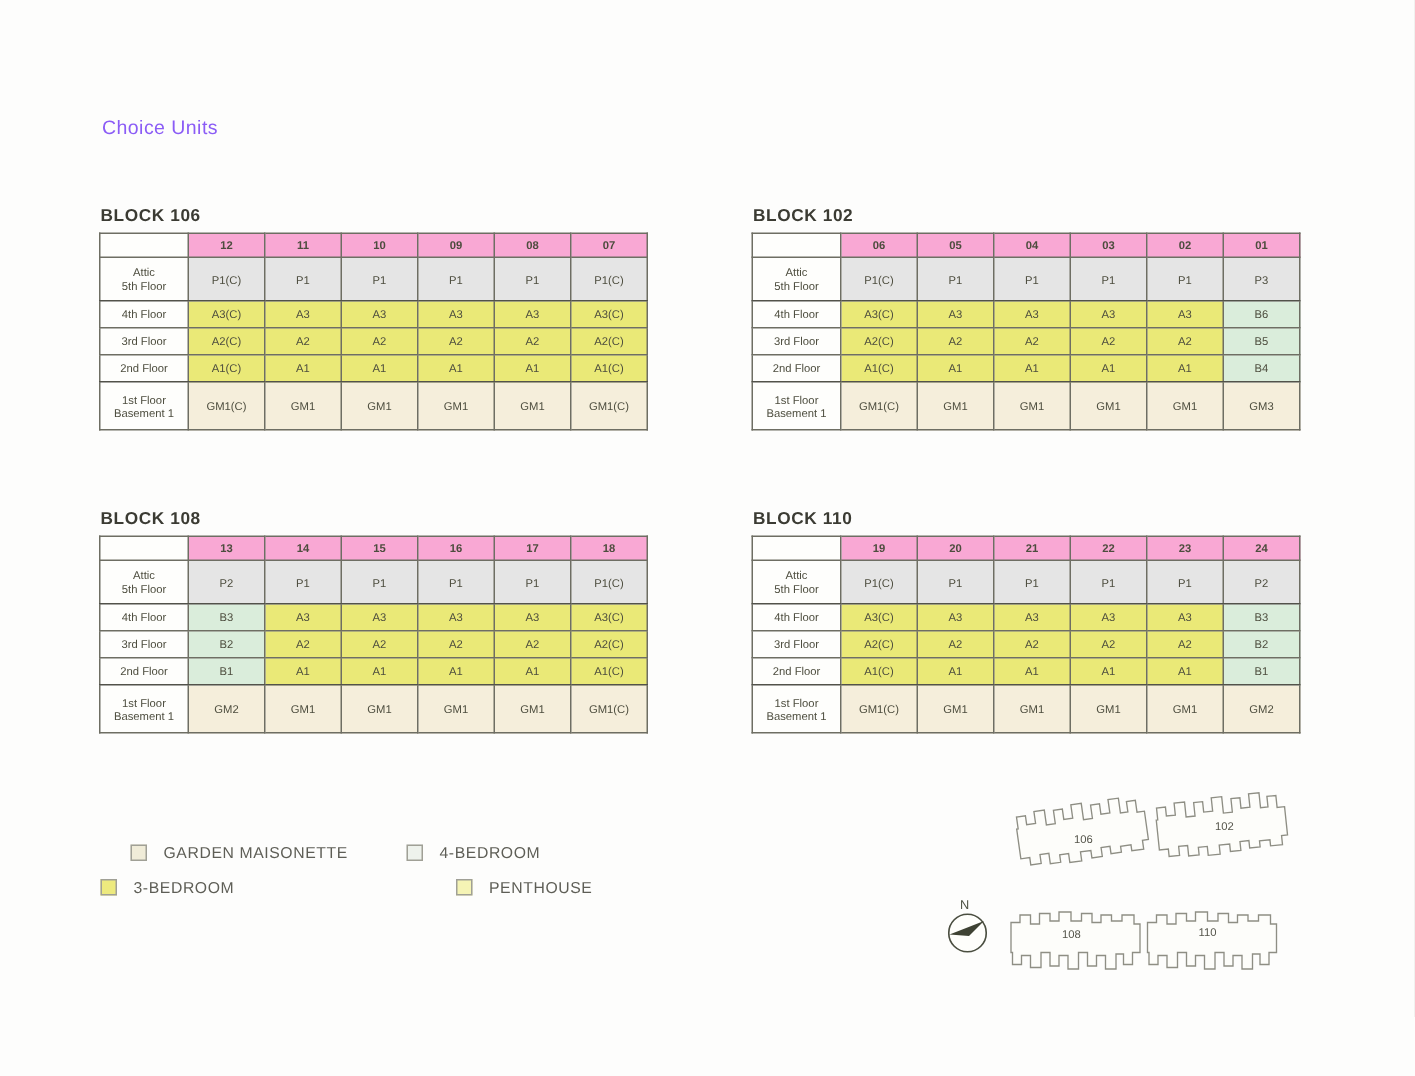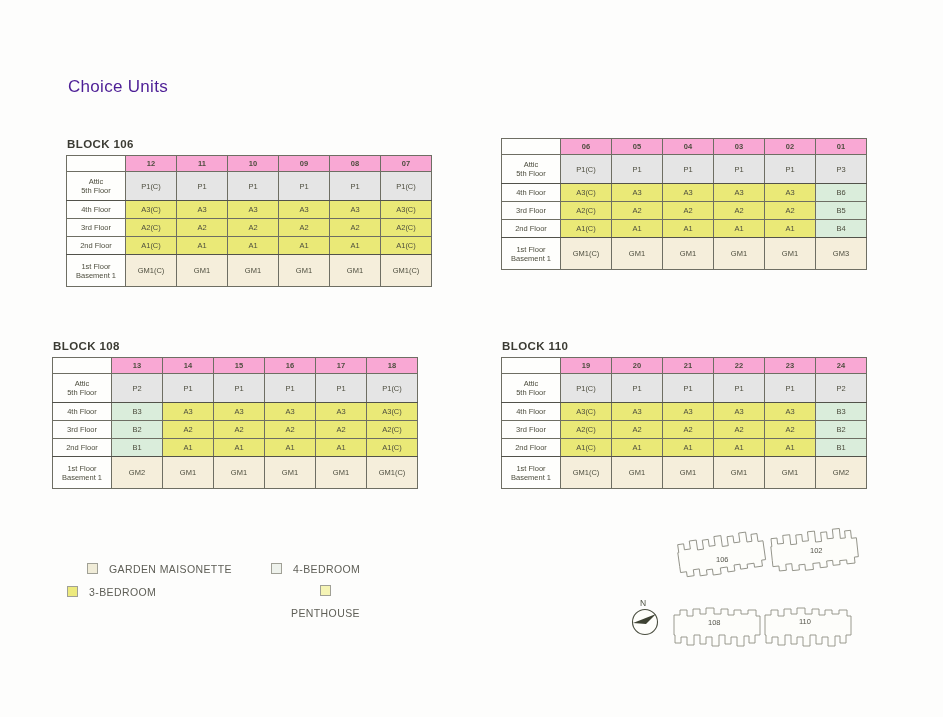--- a/index.html
+++ b/index.html
@@ -1,18 +1,18 @@
 <!DOCTYPE html>
 <html><head>
 <meta charset="utf-8">
 <style>
   html,body{margin:0;padding:0;background:#e8e8e6;}
   .page{position:relative;width:943px;height:717px;background:#fdfdfc;overflow:hidden;
         font-family:"Liberation Sans","DejaVu Sans",sans-serif;}
-  .page-title{position:absolute;left:68px;top:77px;font-size:17px;color:#4c1d95;
+  .page-title{position:absolute;left:68px;top:77px;font-size:13px;color:#8b5cf6;
         letter-spacing:.3px;font-weight:400;}
   .block{position:absolute;width:368px;}
   .block-title{font-size:11.5px;line-height:13px;font-weight:700;color:#3b3b33;
         letter-spacing:.4px;margin:0 0 4px 1px;}
   table.unit-table{border-collapse:collapse;table-layout:fixed;width:366px;
         border:1.4px solid #52524a;}
   table.unit-table td{border:1px solid #6e6e63;text-align:center;vertical-align:middle;
         font-size:7.5px;color:#4d4d3e;padding:0;}
   col.c-label{width:59px;}
   col.c-unit{width:51px;}
@@ -126,20 +126,21 @@
         <td class="u gm">GM1</td>
         <td class="u gm">GM1</td>
         <td class="u gm">GM1</td>
         <td class="u gm">GM1(C)</td>
       </tr>
     </tbody>
       </table>
   </div>
 
   <div class="block" style="left:501px;top:138px;">
+    <div class="block-title">BLOCK 102</div>
     <table class="unit-table">
       <colgroup>
           <col class="c-label">
           <col class="c-unit">
           <col class="c-unit">
           <col class="c-unit">
           <col class="c-unit">
           <col class="c-unit">
           <col class="c-unit">
         </colgroup>
@@ -207,21 +208,21 @@
         <td class="u gm">GM1</td>
         <td class="u gm">GM1</td>
         <td class="u gm">GM1</td>
         <td class="u gm">GM1</td>
         <td class="u gm">GM3</td>
       </tr>
     </tbody>
       </table>
   </div>
 
-  <div class="block" style="left:52px;top:340px;">
+  <div class="block" style="left:66px;top:340px;">
     <div class="block-title">BLOCK 108</div>
     <table class="unit-table">
       <colgroup>
           <col class="c-label">
           <col class="c-unit">
           <col class="c-unit">
           <col class="c-unit">
           <col class="c-unit">
           <col class="c-unit">
           <col class="c-unit">
@@ -385,21 +386,21 @@
     <span class="legend-label">GARDEN MAISONETTE</span>
   </div>
   <div class="legend-item" style="left:271px;top:562px;">
     <span class="sw sw-br4"></span>
     <span class="legend-label">4-BEDROOM</span>
   </div>
   <div class="legend-item" style="left:67px;top:585px;">
     <span class="sw sw-br3"></span>
     <span class="legend-label">3-BEDROOM</span>
   </div>
-  <div class="legend-item" style="left:291px;top:585px;flex-direction:column;">
+  <div class="legend-item" style="left:304px;top:585px;">
     <span class="sw sw-ph"></span>
     <span class="legend-label">PENTHOUSE</span>
   </div>
 
   <svg class="sitemap" width="270" height="162" viewBox="0 0 270 162">
     <defs>
       <path id="bldg" d="M4,16 L4,10 L10,10 L10,5 L17,5 L17,11 L23,11 L23,4 L30,4 L30,9 L36,9 L36,3 L44,3 L44,9 L51,9 L51,4 L58,4 L58,10 L64,10 L64,5 L71,5 L71,9 L78,9 L78,5 L86,5 L86,11 L90,11 L90,30 L85,30 L85,38 L79,38 L79,31 L74,31 L74,41 L67,41 L67,32 L61,32 L61,39 L55,39 L55,30 L49,30 L49,41 L42,41 L42,32 L36,32 L36,39 L30,39 L30,30 L24,30 L24,40 L17,40 L17,32 L11,32 L11,38 L5,38 L5,30 L4,30 Z"></path>
     </defs>
     <g transform="translate(66,80) rotate(-8) scale(1,-1)">
       <use href="#bldg"></use>

